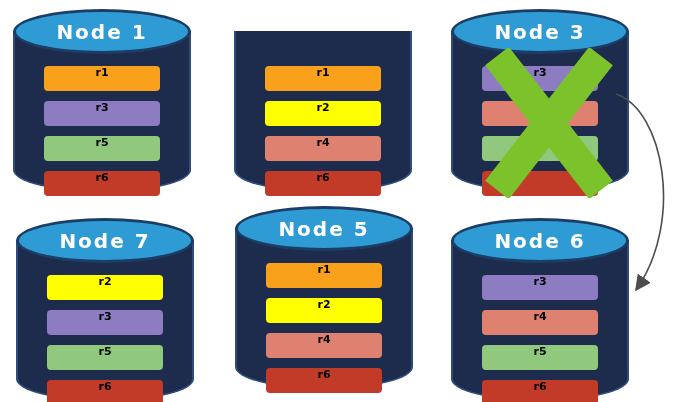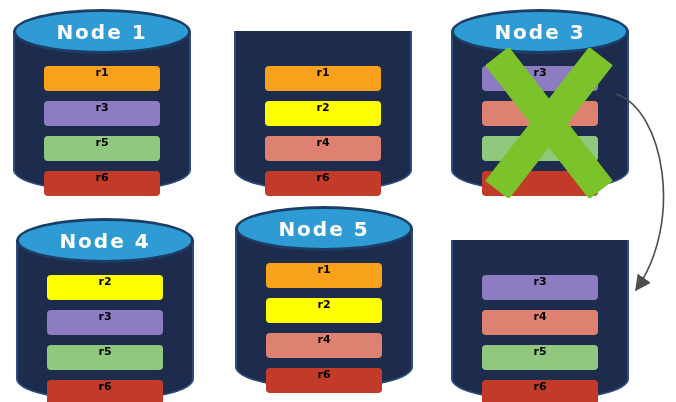--- a/index.html
+++ b/index.html
@@ -124,21 +124,21 @@
     </div>
     <svg class="x-mark" viewBox="0 0 132 150">
       <line x1="14" y1="8" x2="118" y2="142"></line>
       <line x1="118" y1="8" x2="14" y2="142"></line>
     </svg>
   </div>
 
   <div class="node" style="left:16px; top:218px;">
     <div class="cyl-body"></div>
     <div class="cyl-top">
-      <span class="node-title">Node 4</span>
+      <span class="node-title">Node 7</span>
     </div>
     <div class="bars">
       <div class="bar" style="background-color: rgb(255, 255, 0);">r2</div>
       <div class="bar" style="background-color: rgb(142, 124, 195);">r3</div>
       <div class="bar" style="background-color: rgb(144, 201, 126);">r5</div>
       <div class="bar" style="background-color: rgb(193, 59, 40);">r6</div>
     </div>
   </div>
 
   <div class="node" style="left:235px; top:206px;padding-left:20px;">
@@ -149,20 +149,23 @@
     <div class="bars">
       <div class="bar" style="background-color: rgb(249, 161, 27);">r1</div>
       <div class="bar" style="background-color: rgb(255, 255, 0);">r2</div>
       <div class="bar" style="background-color: rgb(223, 129, 112);">r4</div>
       <div class="bar" style="background-color: rgb(193, 59, 40);">r6</div>
     </div>
   </div>
 
   <div class="node" style="left:451px; top:218px;">
     <div class="cyl-body"></div>
+    <div class="cyl-top">
+      <span class="node-title">Node 6</span>
+    </div>
     <div class="bars">
       <div class="bar" style="background-color: rgb(142, 124, 195);">r3</div>
       <div class="bar" style="background-color: rgb(223, 129, 112);">r4</div>
       <div class="bar" style="background-color: rgb(144, 201, 126);">r5</div>
       <div class="bar" style="background-color: rgb(193, 59, 40);">r6</div>
     </div>
   </div>
 
   <svg class="arrow-layer" viewBox="0 0 676 402">
     <defs>

